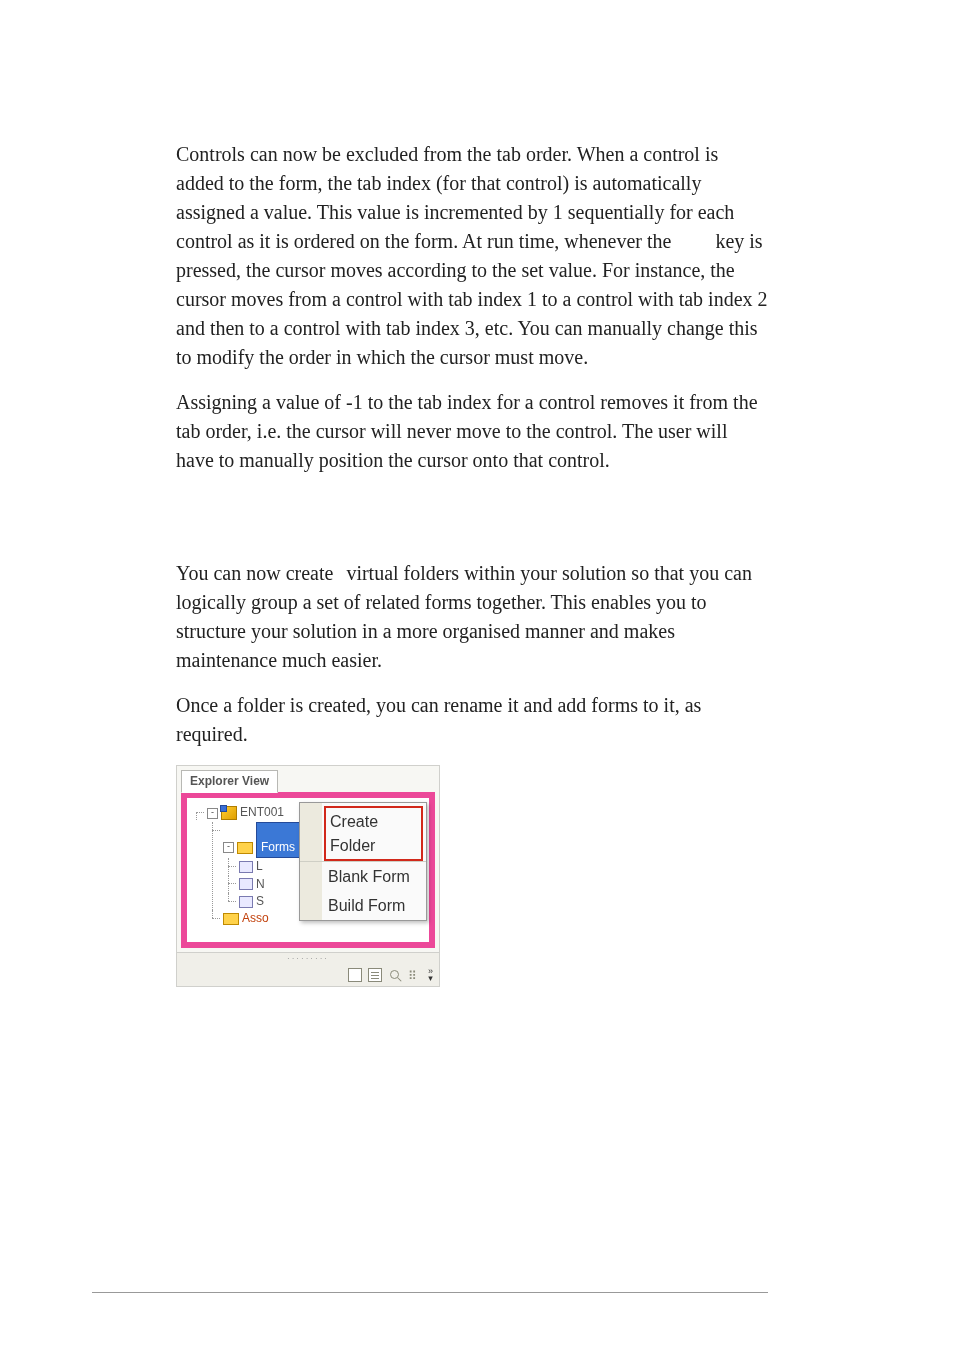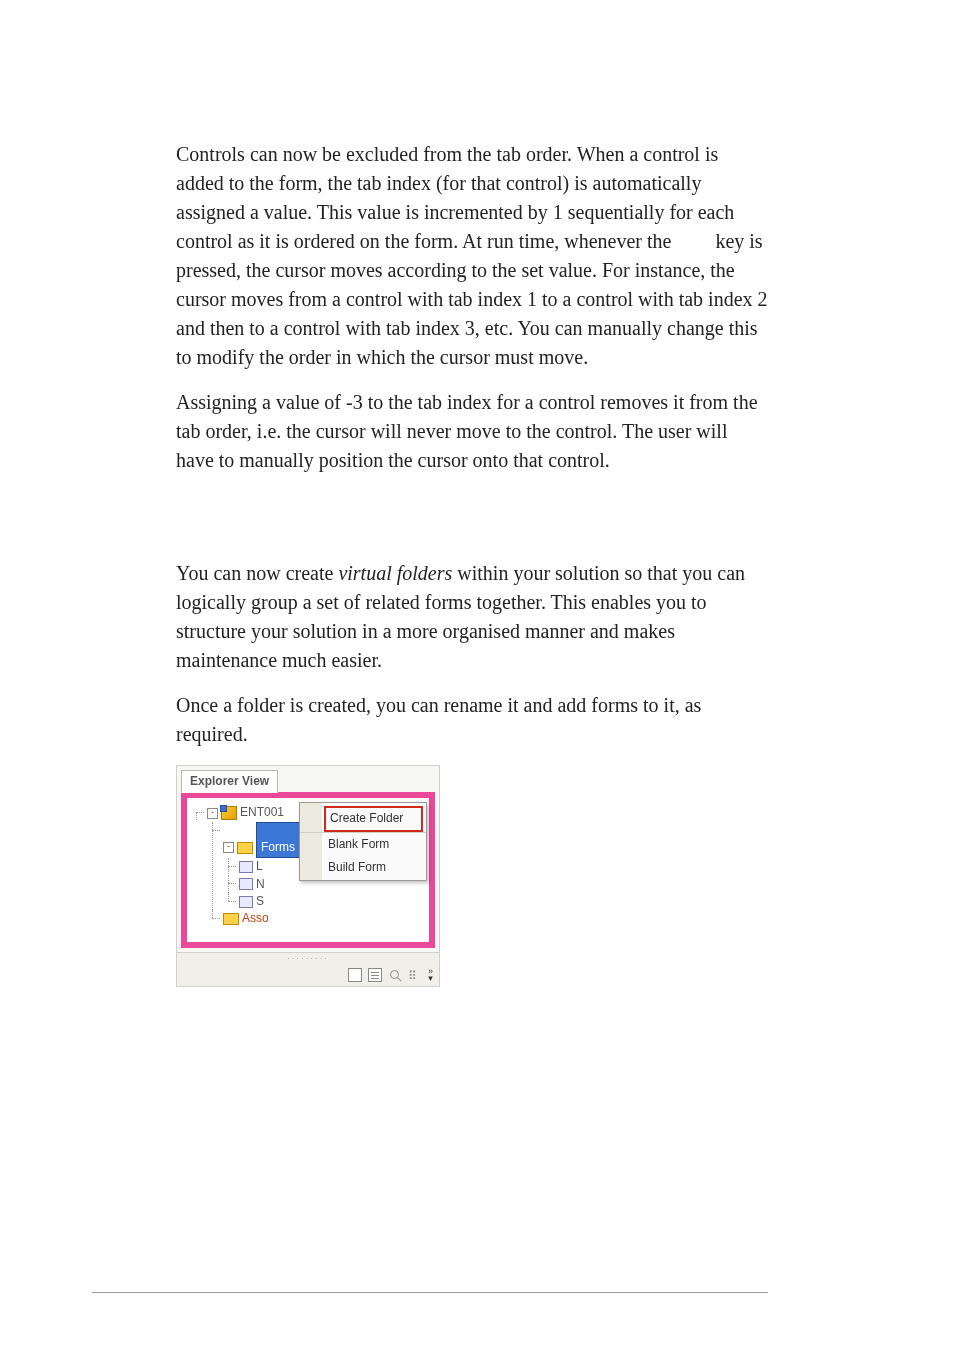--- a/index.html
+++ b/index.html
@@ -16,21 +16,21 @@
     min-height: 1351px;
     box-sizing: border-box;
     padding: 140px 92px 60px 176px;
     position: relative;
   }
   .para {
     margin: 0 0 16px 0;
     text-align: left;
   }
   .italic {
-    font-style: italic;
+    margin-left: 8px;
   }
   .tab-key {
     display: inline-block;
     width: 34px;
   }
   .spacer {
     height: 68px;
   }
 
   
@@ -184,21 +184,21 @@
   
   .context-menu {
     position: absolute;
     top: 4px;
     left: 112px;
     width: 126px;
     background: #fafafa;
     border: 1px solid #999;
     box-shadow: 2px 2px 4px rgba(0,0,0,0.25);
     font-family: "Segoe UI", Tahoma, Arial, sans-serif;
-    font-size: 12px;
+    font-size: 16px;
     color: #333;
   }
   .context-menu .gutter {
     position: absolute;
     top: 0; bottom: 0; left: 0;
     width: 22px;
     background: #eceade;
   }
   .context-menu .item {
     position: relative;
@@ -305,21 +305,21 @@
 </style>
 </head>
 <body>
 
 <div class="page">
 
   <p class="para">
     <span>Controls can now be excluded from the tab order. When a control is added to the form, the tab index (for that control) is automatically assigned a value. This value is incremented by 1 sequentially for each control as it is ordered on the form. At run time, whenever the </span><span class="tab-key"></span><span> key is pressed, the cursor moves according to the set value. For instance, the cursor moves from a control with tab index 1 to a control with tab index 2 and then to a control with tab index 3, etc. You can manually change this to modify the order in which the cursor must move.</span>
   </p>
 
-  <p class="para">Assigning a value of -3 to the tab index for a control removes it from the tab order, i.e. the cursor will never move to the control. The user will have to manually position the cursor onto that control.</p>
+  <p class="para">Assigning a value of -1 to the tab index for a control removes it from the tab order, i.e. the cursor will never move to the control. The user will have to manually position the cursor onto that control.</p>
 
   <div class="spacer"></div>
 
   <p class="para">
     <span>You can now create </span><span class="italic">virtual folders</span><span> within your solution so that you can logically group a set of related forms together. This enables you to structure your solution in a more organised manner and makes maintenance much easier.</span>
   </p>
 
   <p class="para">Once a folder is created, you can rename it and add forms to it, as required.</p>
 
   <div class="explorer">

